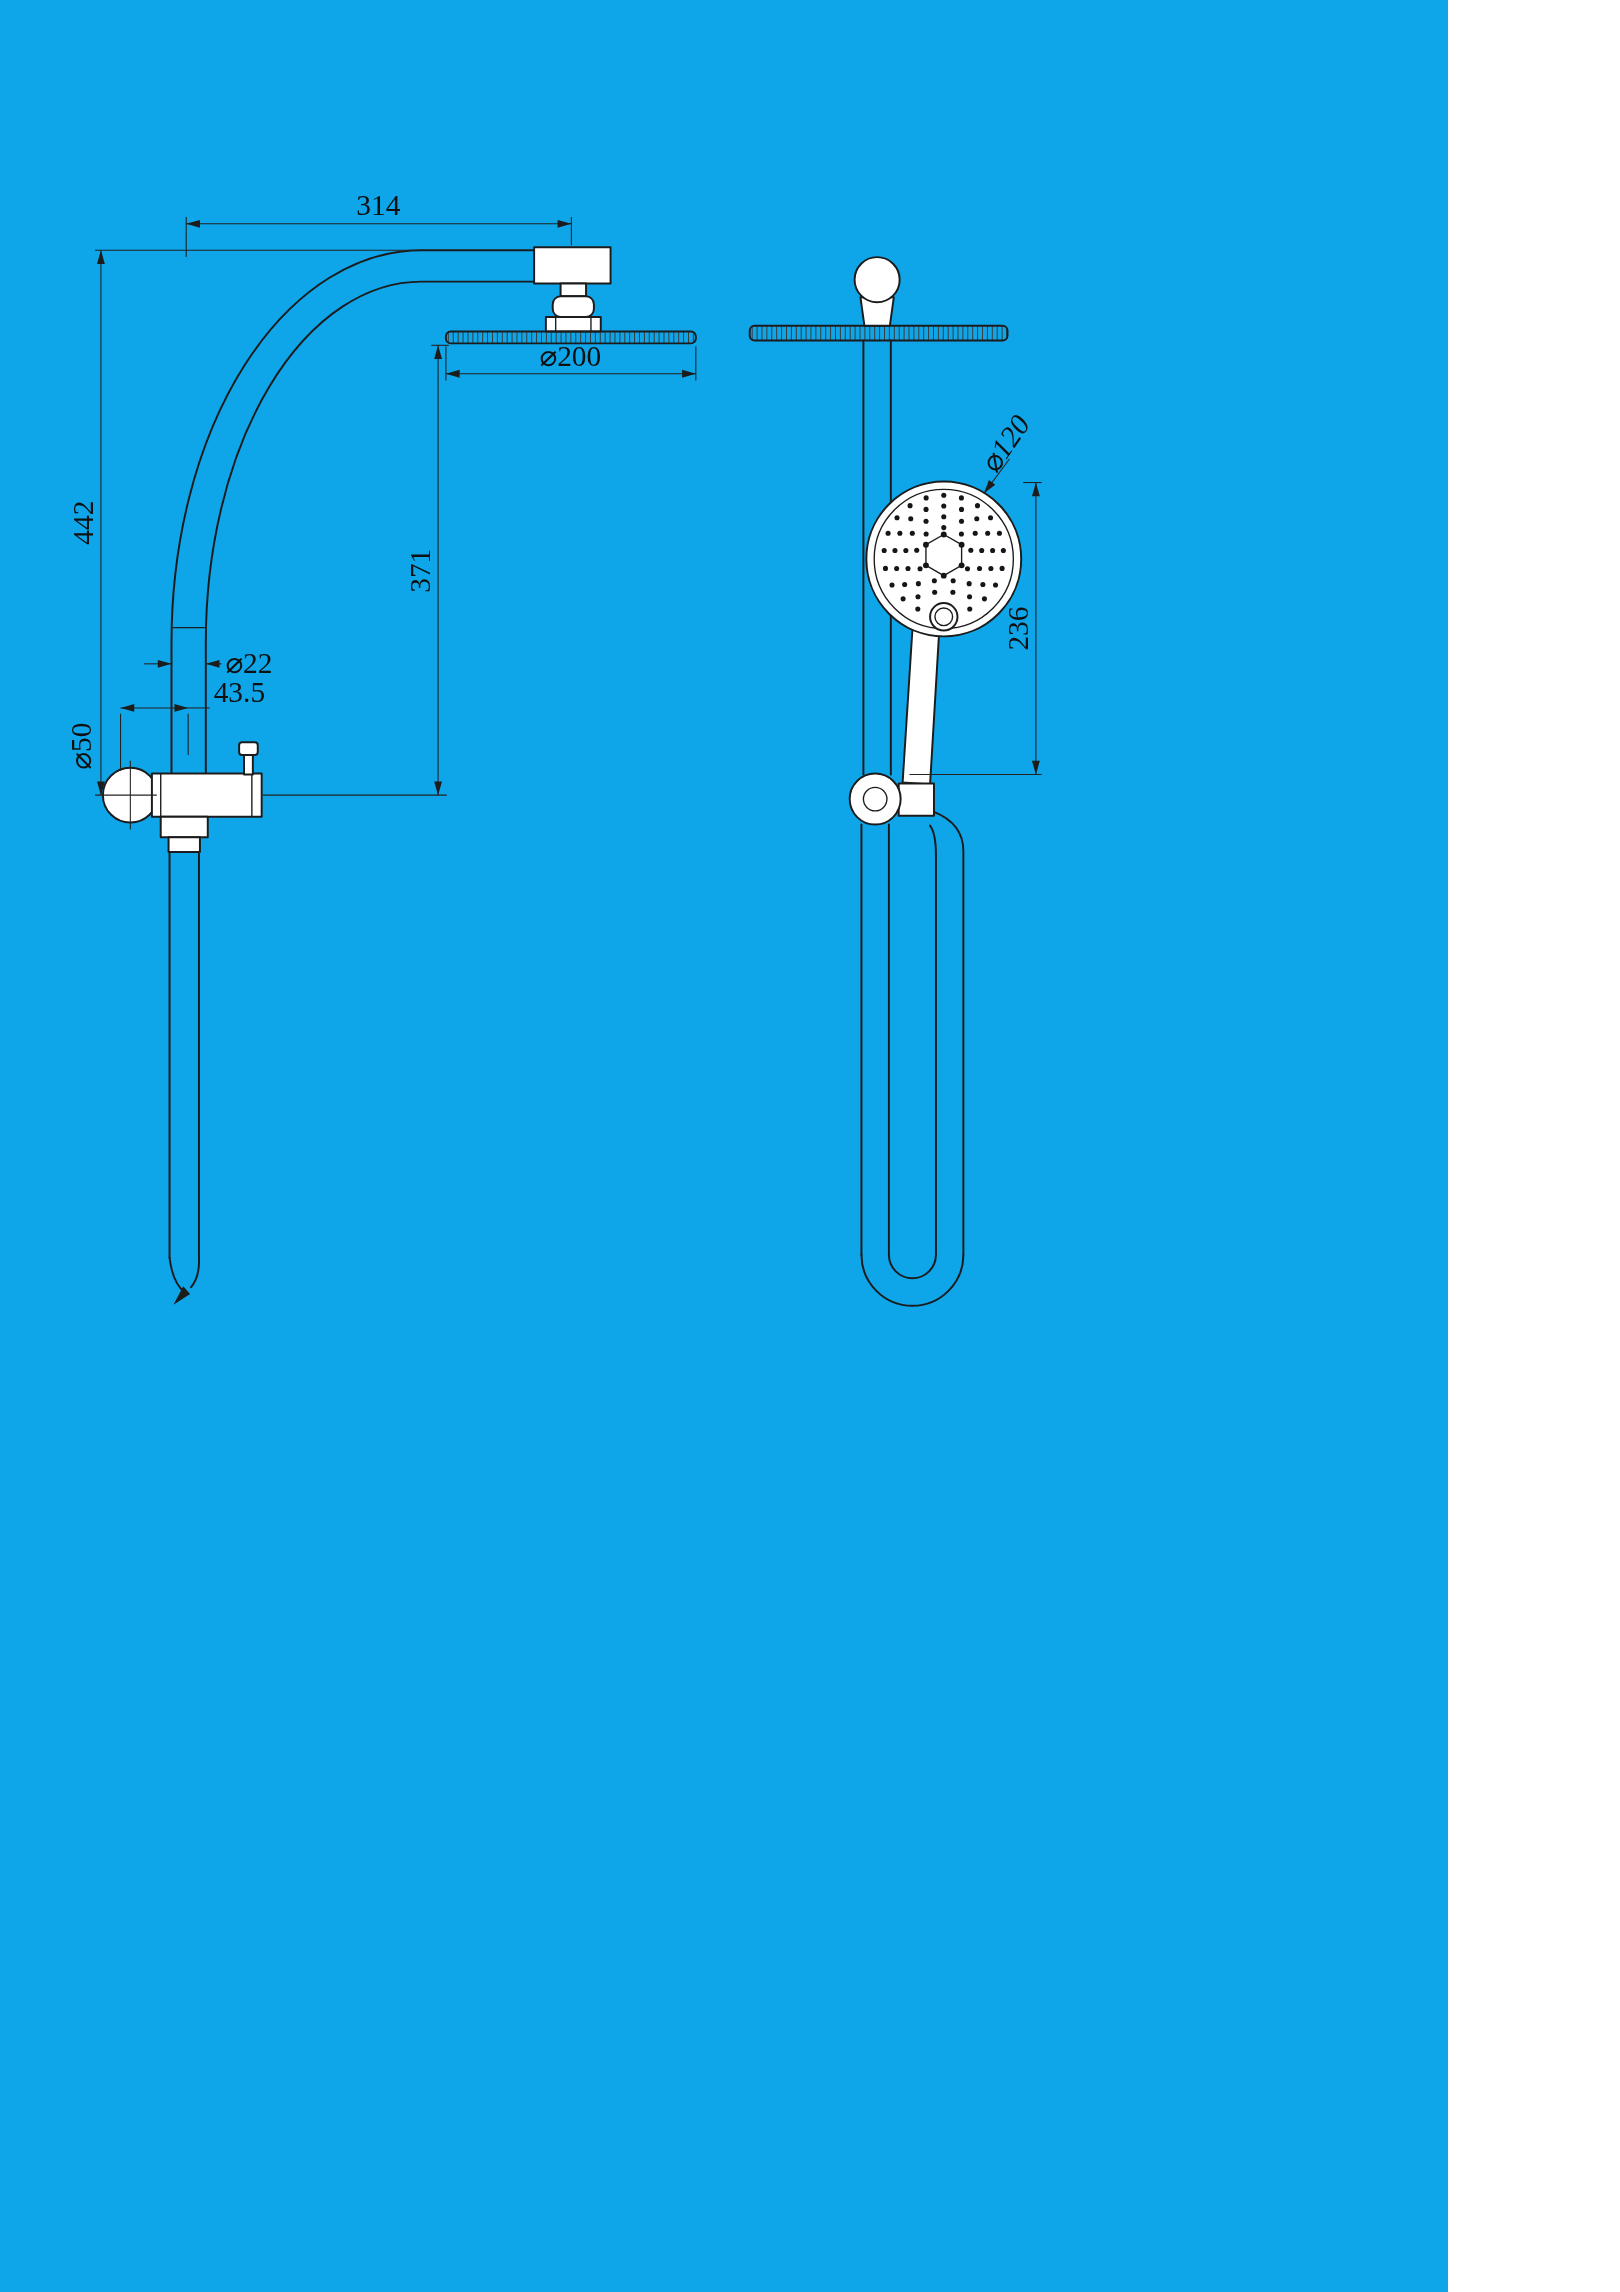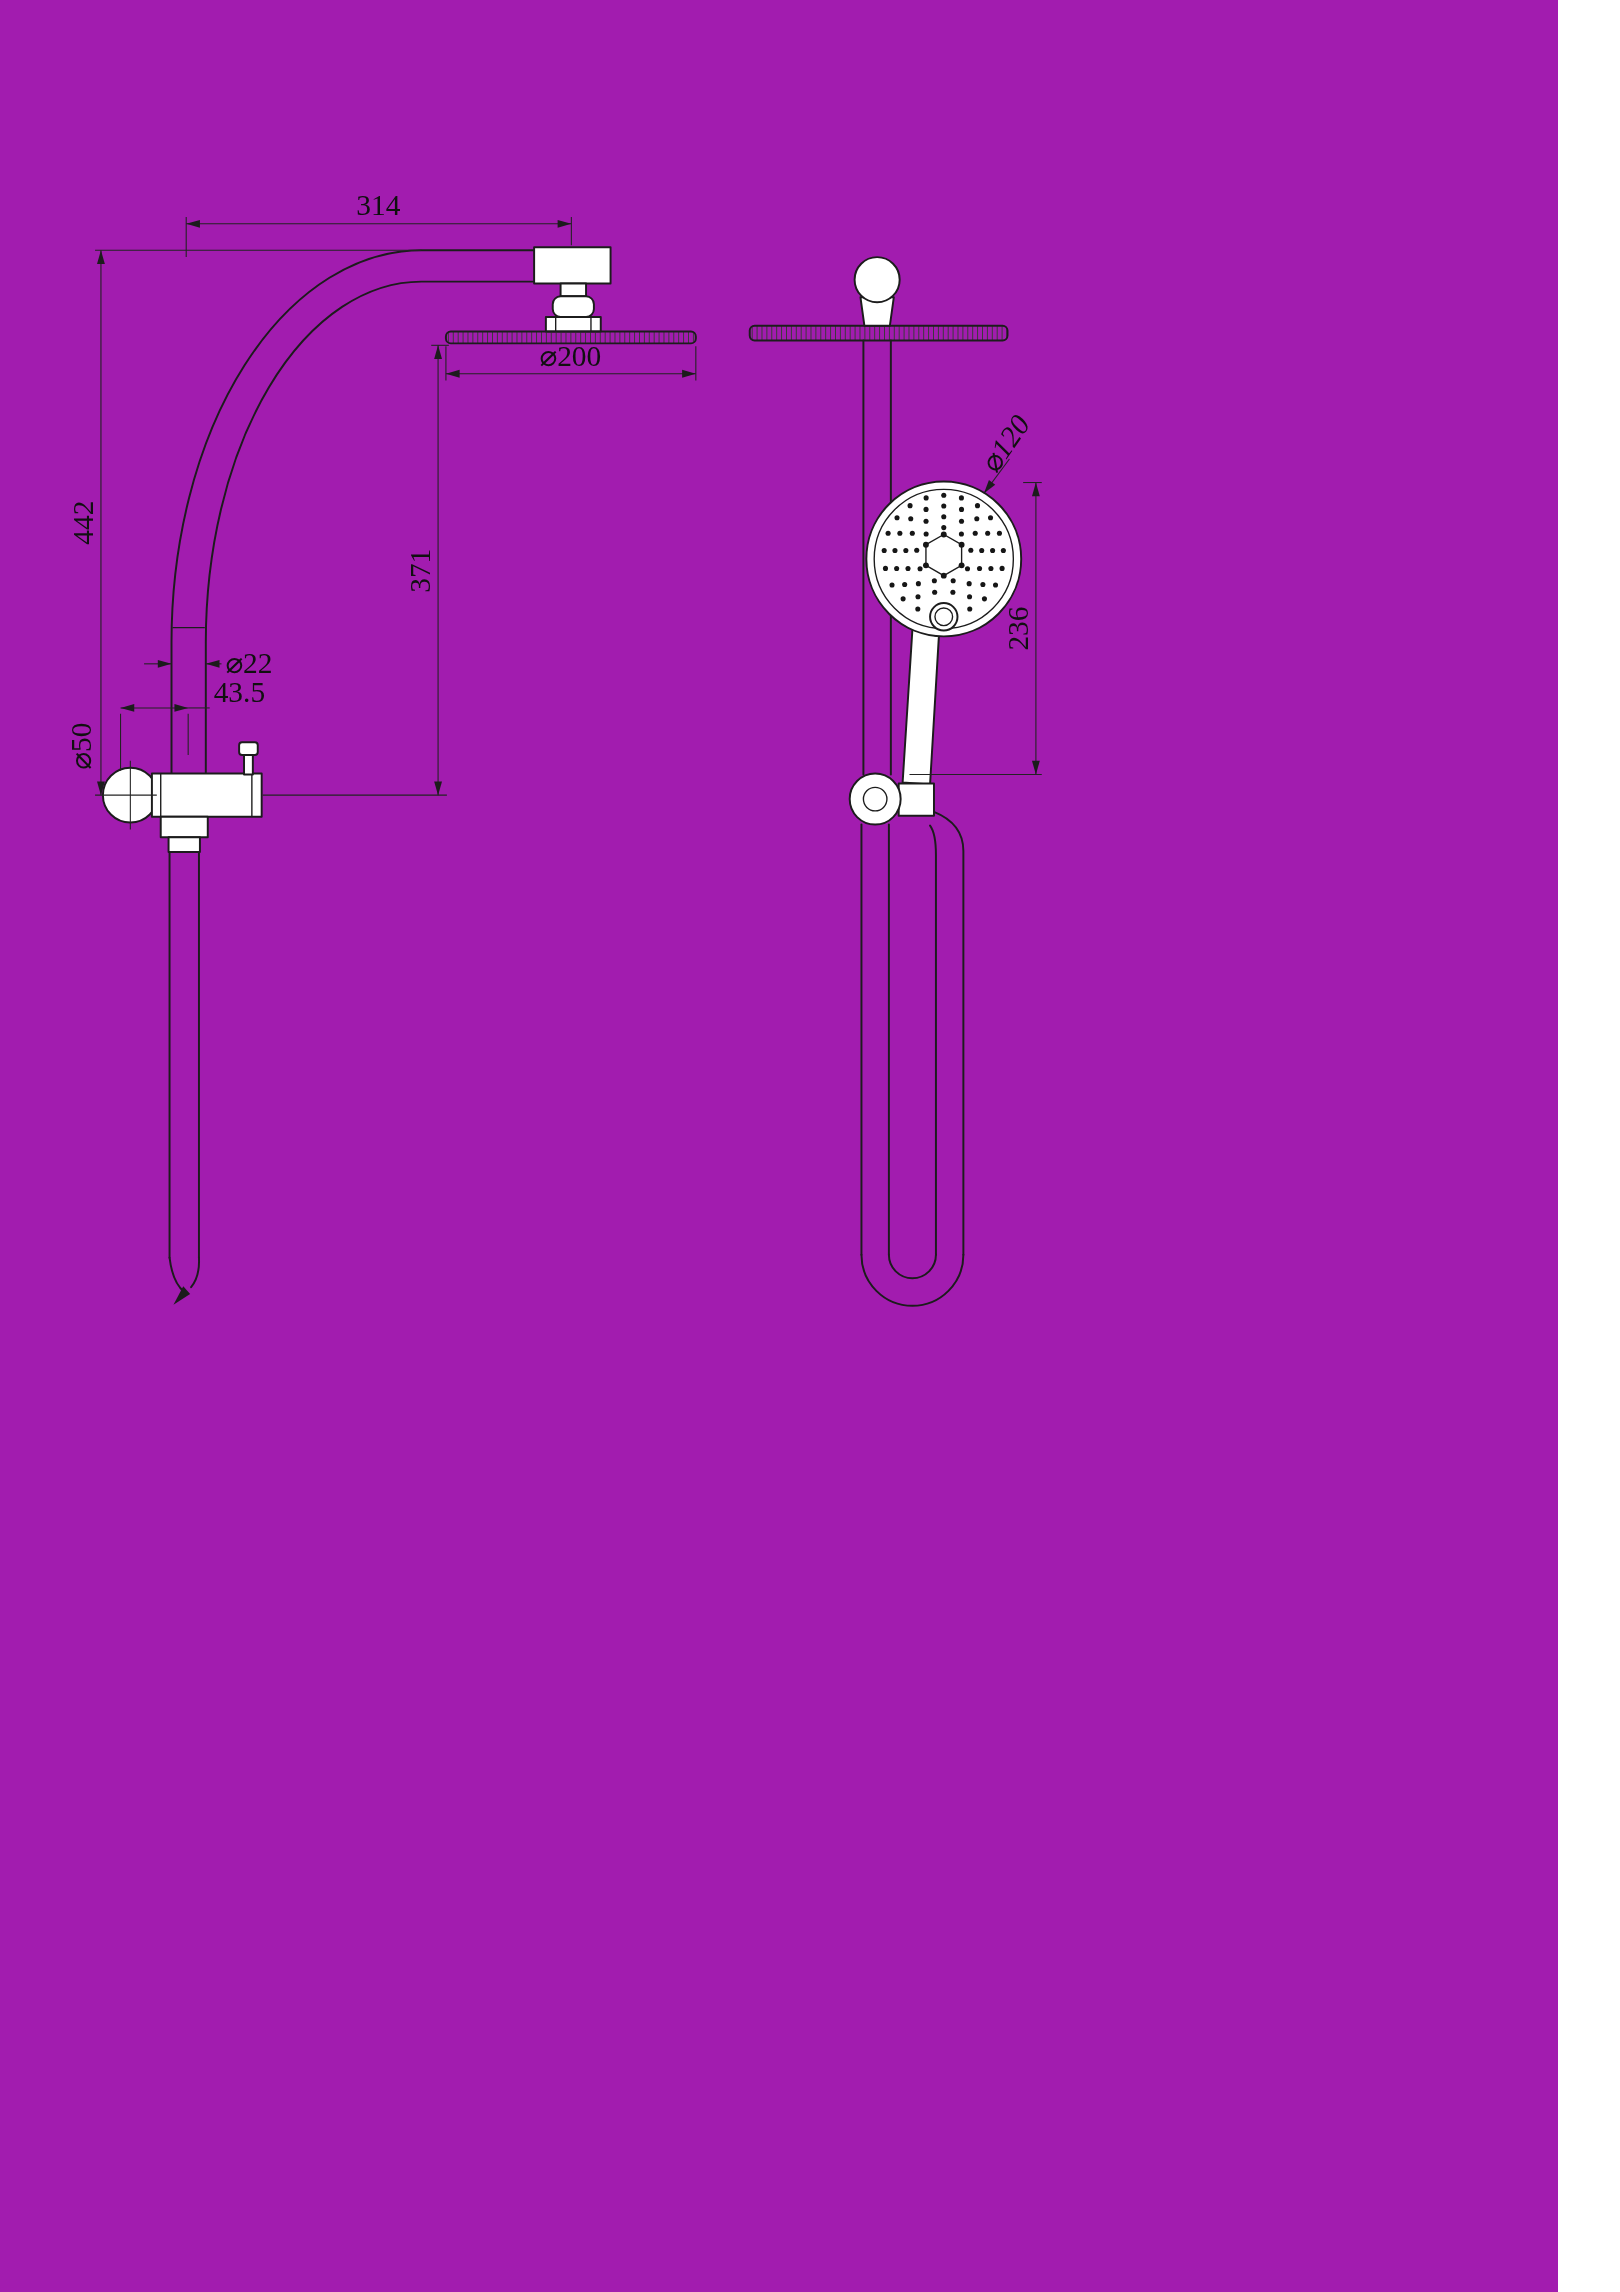--- a/index.html
+++ b/index.html
@@ -1,16 +1,16 @@
 <!DOCTYPE html>
 <html><head>
 <meta charset="utf-8">
 <style>
   html,body{margin:0;padding:0;background:#fff}
-  .page{width:1558px;height:2293px;background:#a21caf;position:relative}
+  .page{width:1448px;height:2293px;background:#0ea5e9;position:relative}
   .outline{fill:none;stroke:#1c1c1c;stroke-width:2;stroke-linejoin:round;stroke-linecap:round}
   .ofill{fill:#fff;stroke:#1c1c1c;stroke-width:2;stroke-linejoin:round}
   .thin{fill:none;stroke:#1c1c1c;stroke-width:1.4}
   .dimline{fill:none;stroke:#232323;stroke-width:1.1}
   .arrow{fill:#1c1c1c;stroke:none}
   text.dim{font-family:"Liberation Serif","DejaVu Serif","DejaVu Sans",serif;font-size:30px;fill:#101010}
   text.dim.italic{font-style:italic}
 </style>
 </head>
 <body>

